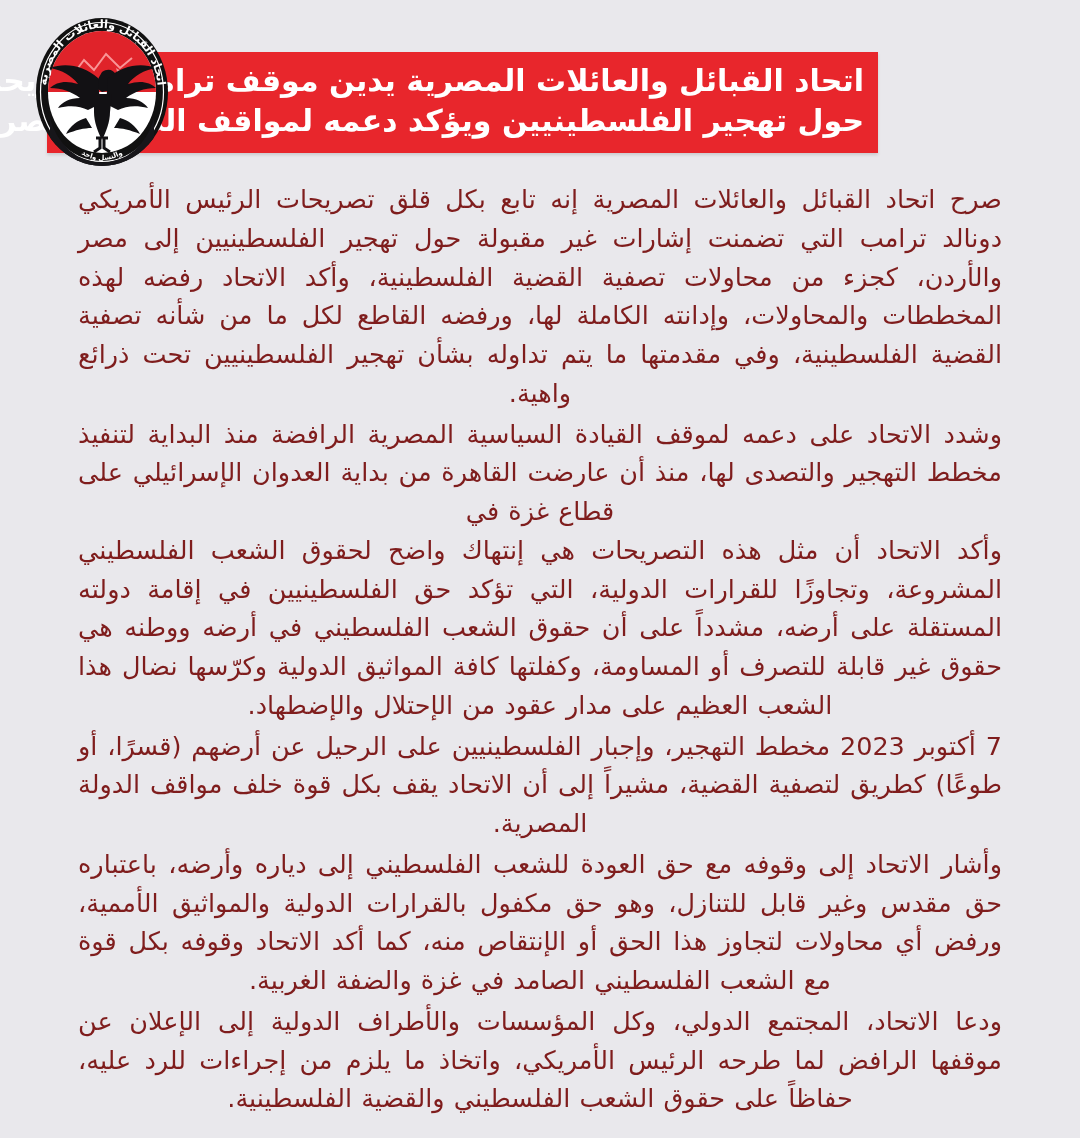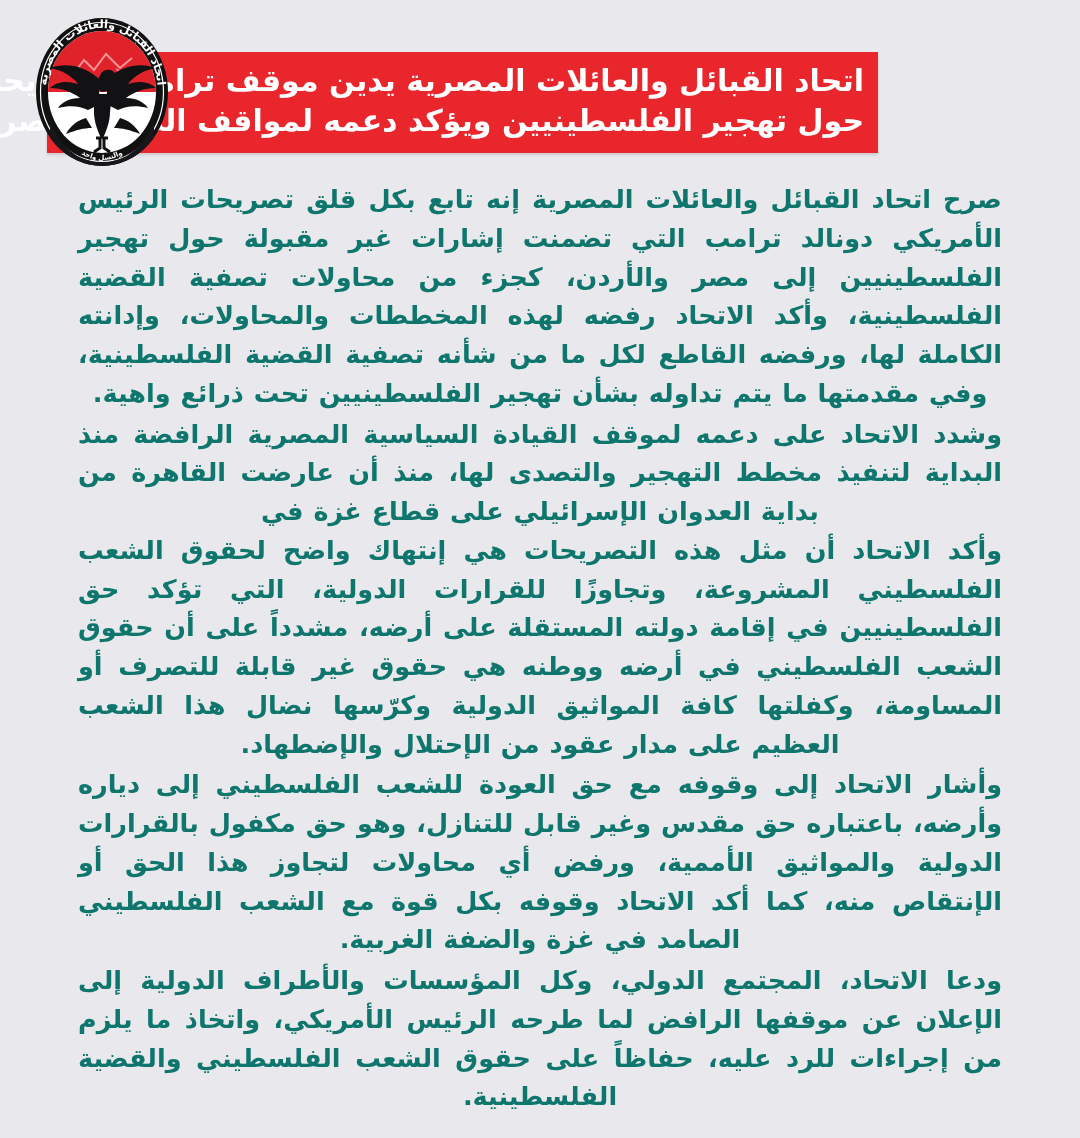--- a/index.html
+++ b/index.html
@@ -63,23 +63,23 @@
     top: 180px;
     right: 0;
     width: 1080px;
     padding: 0 78px 0 78px;
     box-sizing: border-box;
     direction: rtl;
   }
 
   .para {
     margin: 0 0 2px 0;
-    color: #0f766e;
+    color: #7f1d1d;
     font-size: 25.5px;
-    font-weight: bold;
+    font-weight: normal;
     line-height: 1.52;
     text-align: justify;
     text-align-last: center;
     letter-spacing: -0.1px;
     word-spacing: 1px;
   }
   .para.tight { margin-bottom: 0; }
 </style>
 </head>
 <body>
@@ -131,15 +131,16 @@
       </text>
     </svg>
   </div>
 
 </div>
 
 <div class="statement">
   <p class="para">صرح اتحاد القبائل والعائلات المصرية إنه تابع بكل قلق تصريحات الرئيس الأمريكي دونالد ترامب  التي تضمنت إشارات غير مقبولة حول تهجير الفلسطينيين إلى مصر والأردن، كجزء من محاولات تصفية القضية الفلسطينية، وأكد الاتحاد رفضه لهذه المخططات والمحاولات، وإدانته الكاملة لها، ورفضه القاطع لكل ما من شأنه تصفية القضية الفلسطينية، وفي مقدمتها ما يتم تداوله بشأن تهجير الفلسطينيين تحت ذرائع واهية.</p>
   <p class="para tight">وشدد الاتحاد على دعمه لموقف القيادة السياسية المصرية الرافضة منذ البداية لتنفيذ مخطط التهجير والتصدى لها، منذ أن عارضت القاهرة من بداية العدوان الإسرائيلي على قطاع غزة في</p>
   <p class="para">وأكد الاتحاد أن مثل هذه التصريحات هي إنتهاك واضح لحقوق الشعب الفلسطيني المشروعة، وتجاوزًا للقرارات الدولية، التي تؤكد حق الفلسطينيين في إقامة دولته المستقلة على أرضه، مشدداً على أن حقوق الشعب الفلسطيني في أرضه ووطنه هي حقوق غير قابلة للتصرف أو المساومة، وكفلتها كافة المواثيق الدولية وكرّسها نضال هذا الشعب العظيم على مدار عقود من الإحتلال والإضطهاد.</p>
+  <p class="para">7 أكتوبر 2023 مخطط التهجير، وإجبار الفلسطينيين على الرحيل عن أرضهم (قسرًا، أو طوعًا) كطريق لتصفية القضية، مشيراً إلى أن الاتحاد يقف بكل قوة خلف مواقف الدولة المصرية.</p>
   <p class="para">وأشار الاتحاد إلى وقوفه مع حق العودة للشعب الفلسطيني إلى دياره وأرضه، باعتباره حق مقدس وغير قابل للتنازل، وهو حق مكفول بالقرارات الدولية والمواثيق الأممية، ورفض أي محاولات لتجاوز هذا الحق أو الإنتقاص منه، كما أكد الاتحاد وقوفه بكل قوة مع الشعب الفلسطيني الصامد في غزة والضفة الغربية.</p>
   <p class="para">ودعا الاتحاد، المجتمع الدولي، وكل المؤسسات والأطراف الدولية إلى الإعلان عن موقفها الرافض لما طرحه الرئيس الأمريكي، واتخاذ ما يلزم من إجراءات للرد عليه، حفاظاً على حقوق الشعب الفلسطيني والقضية الفلسطينية.</p>
 </div>
 
 </body></html>

